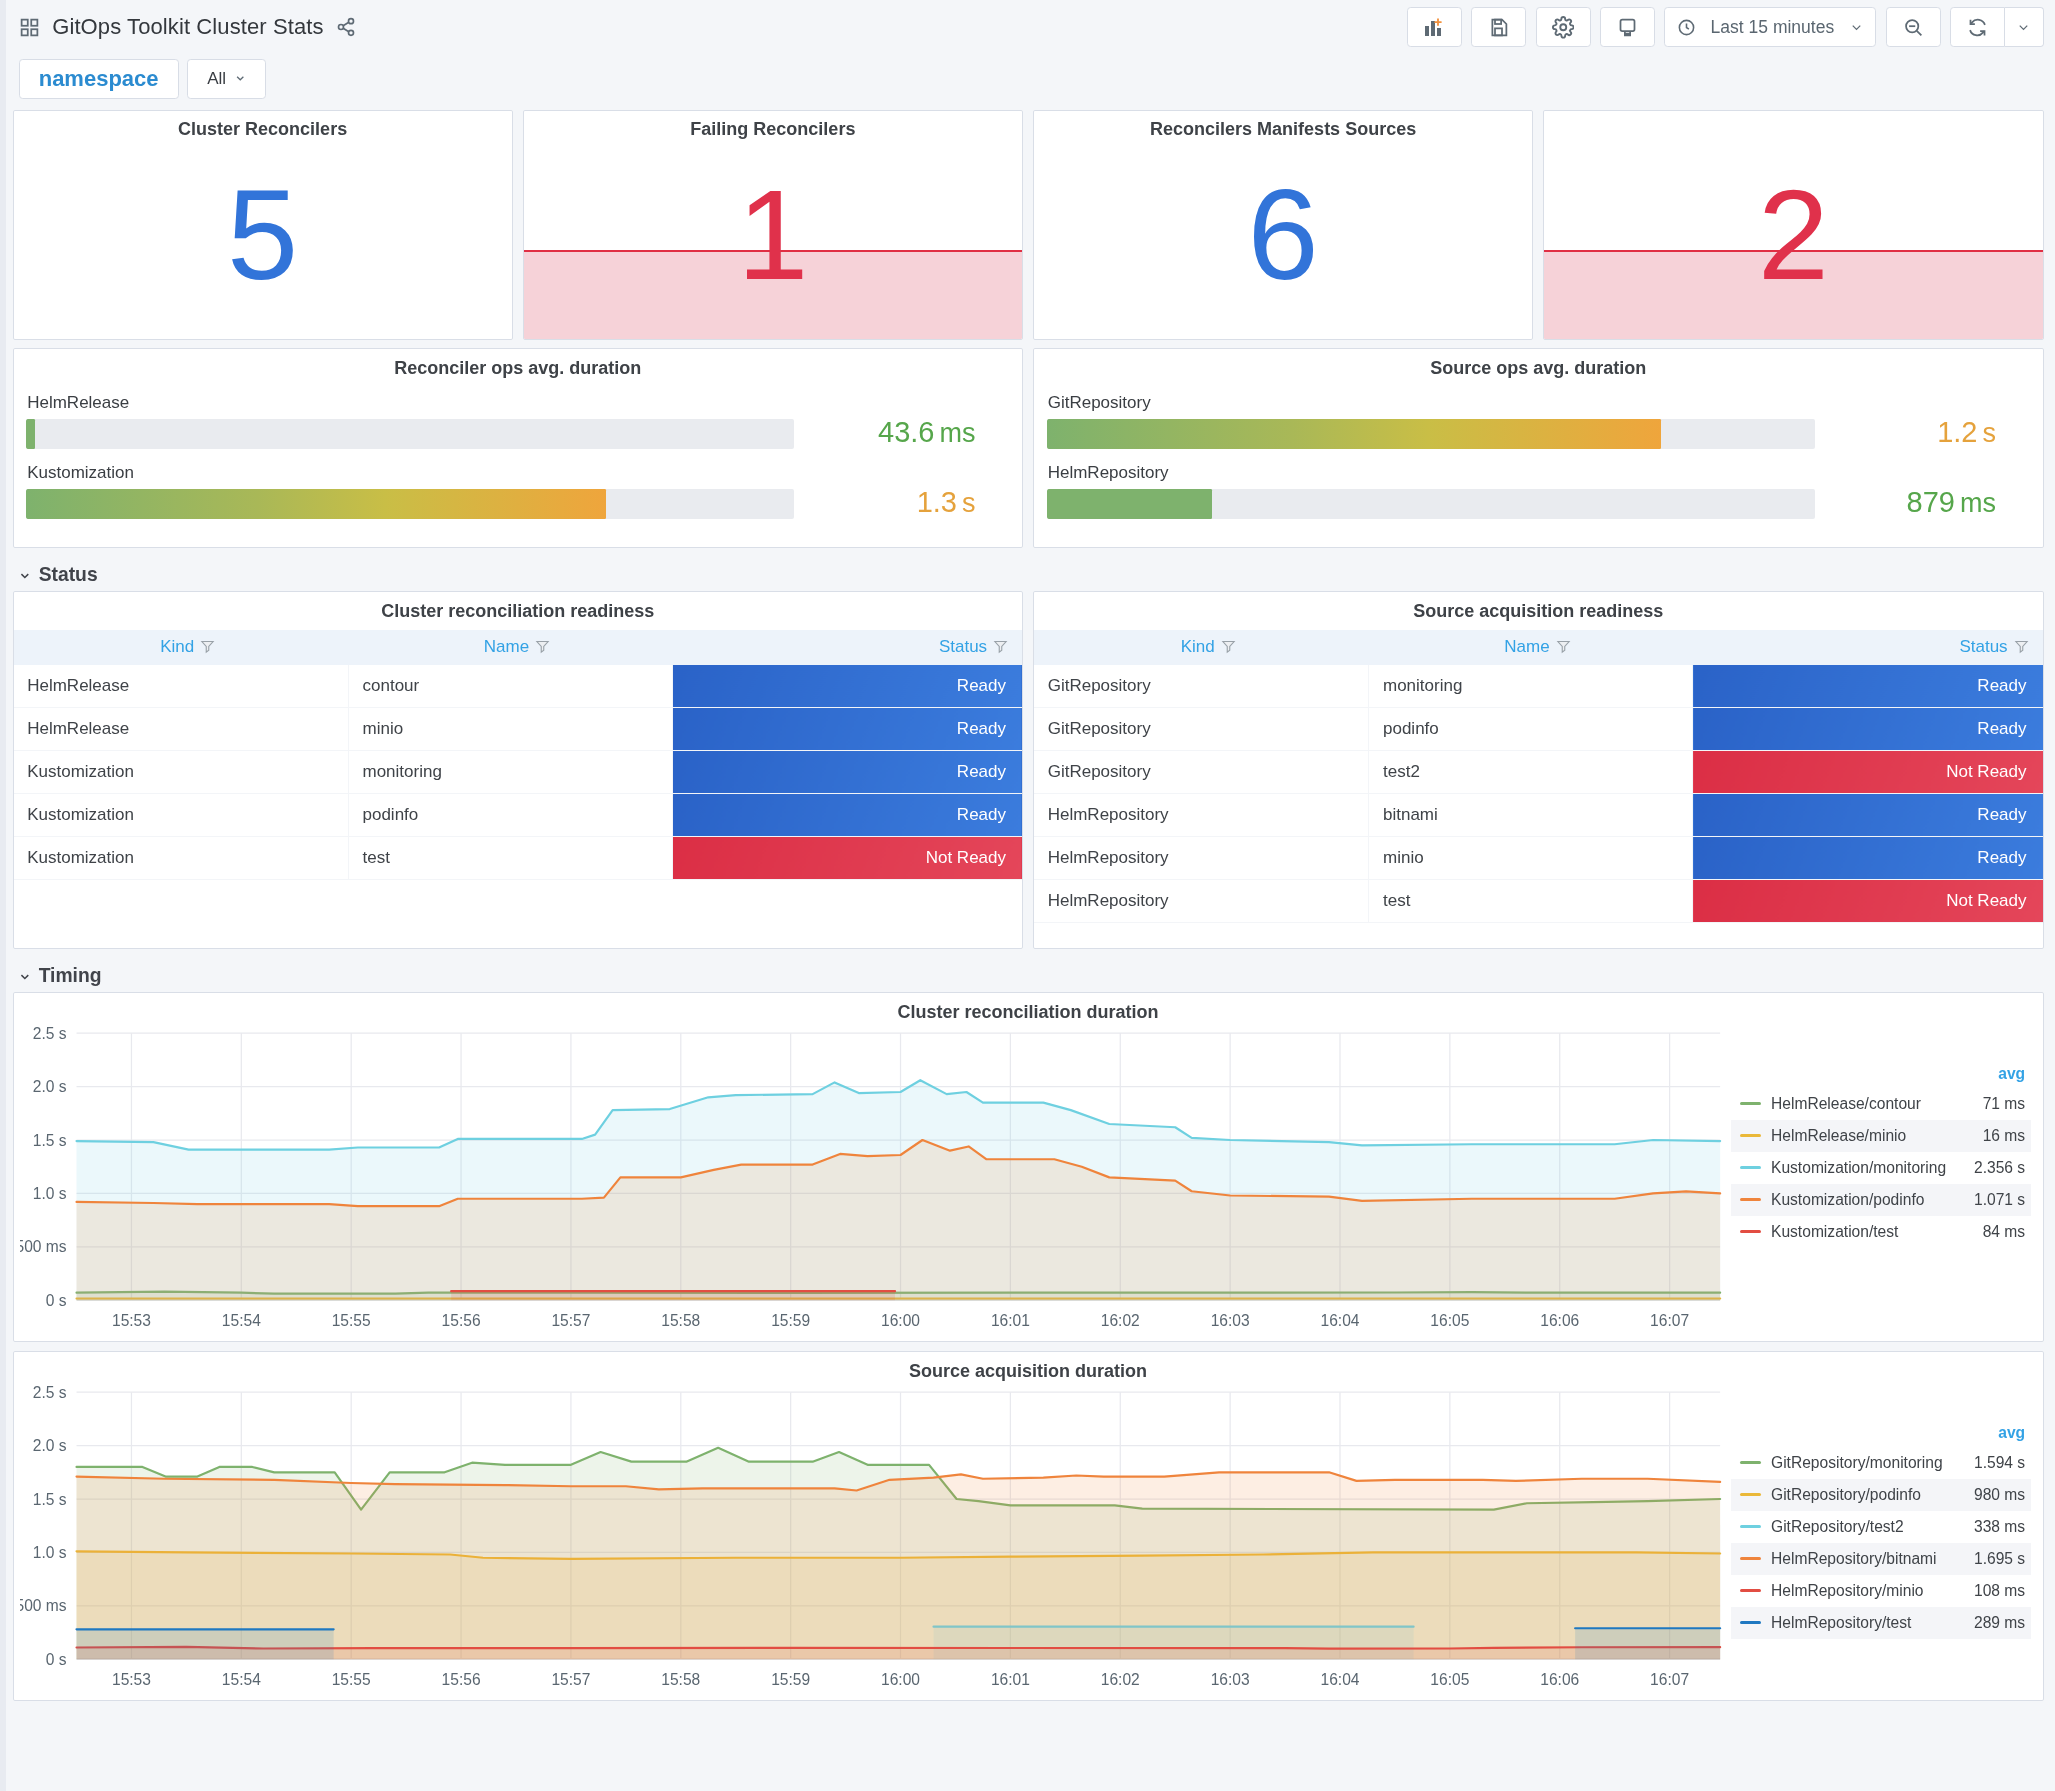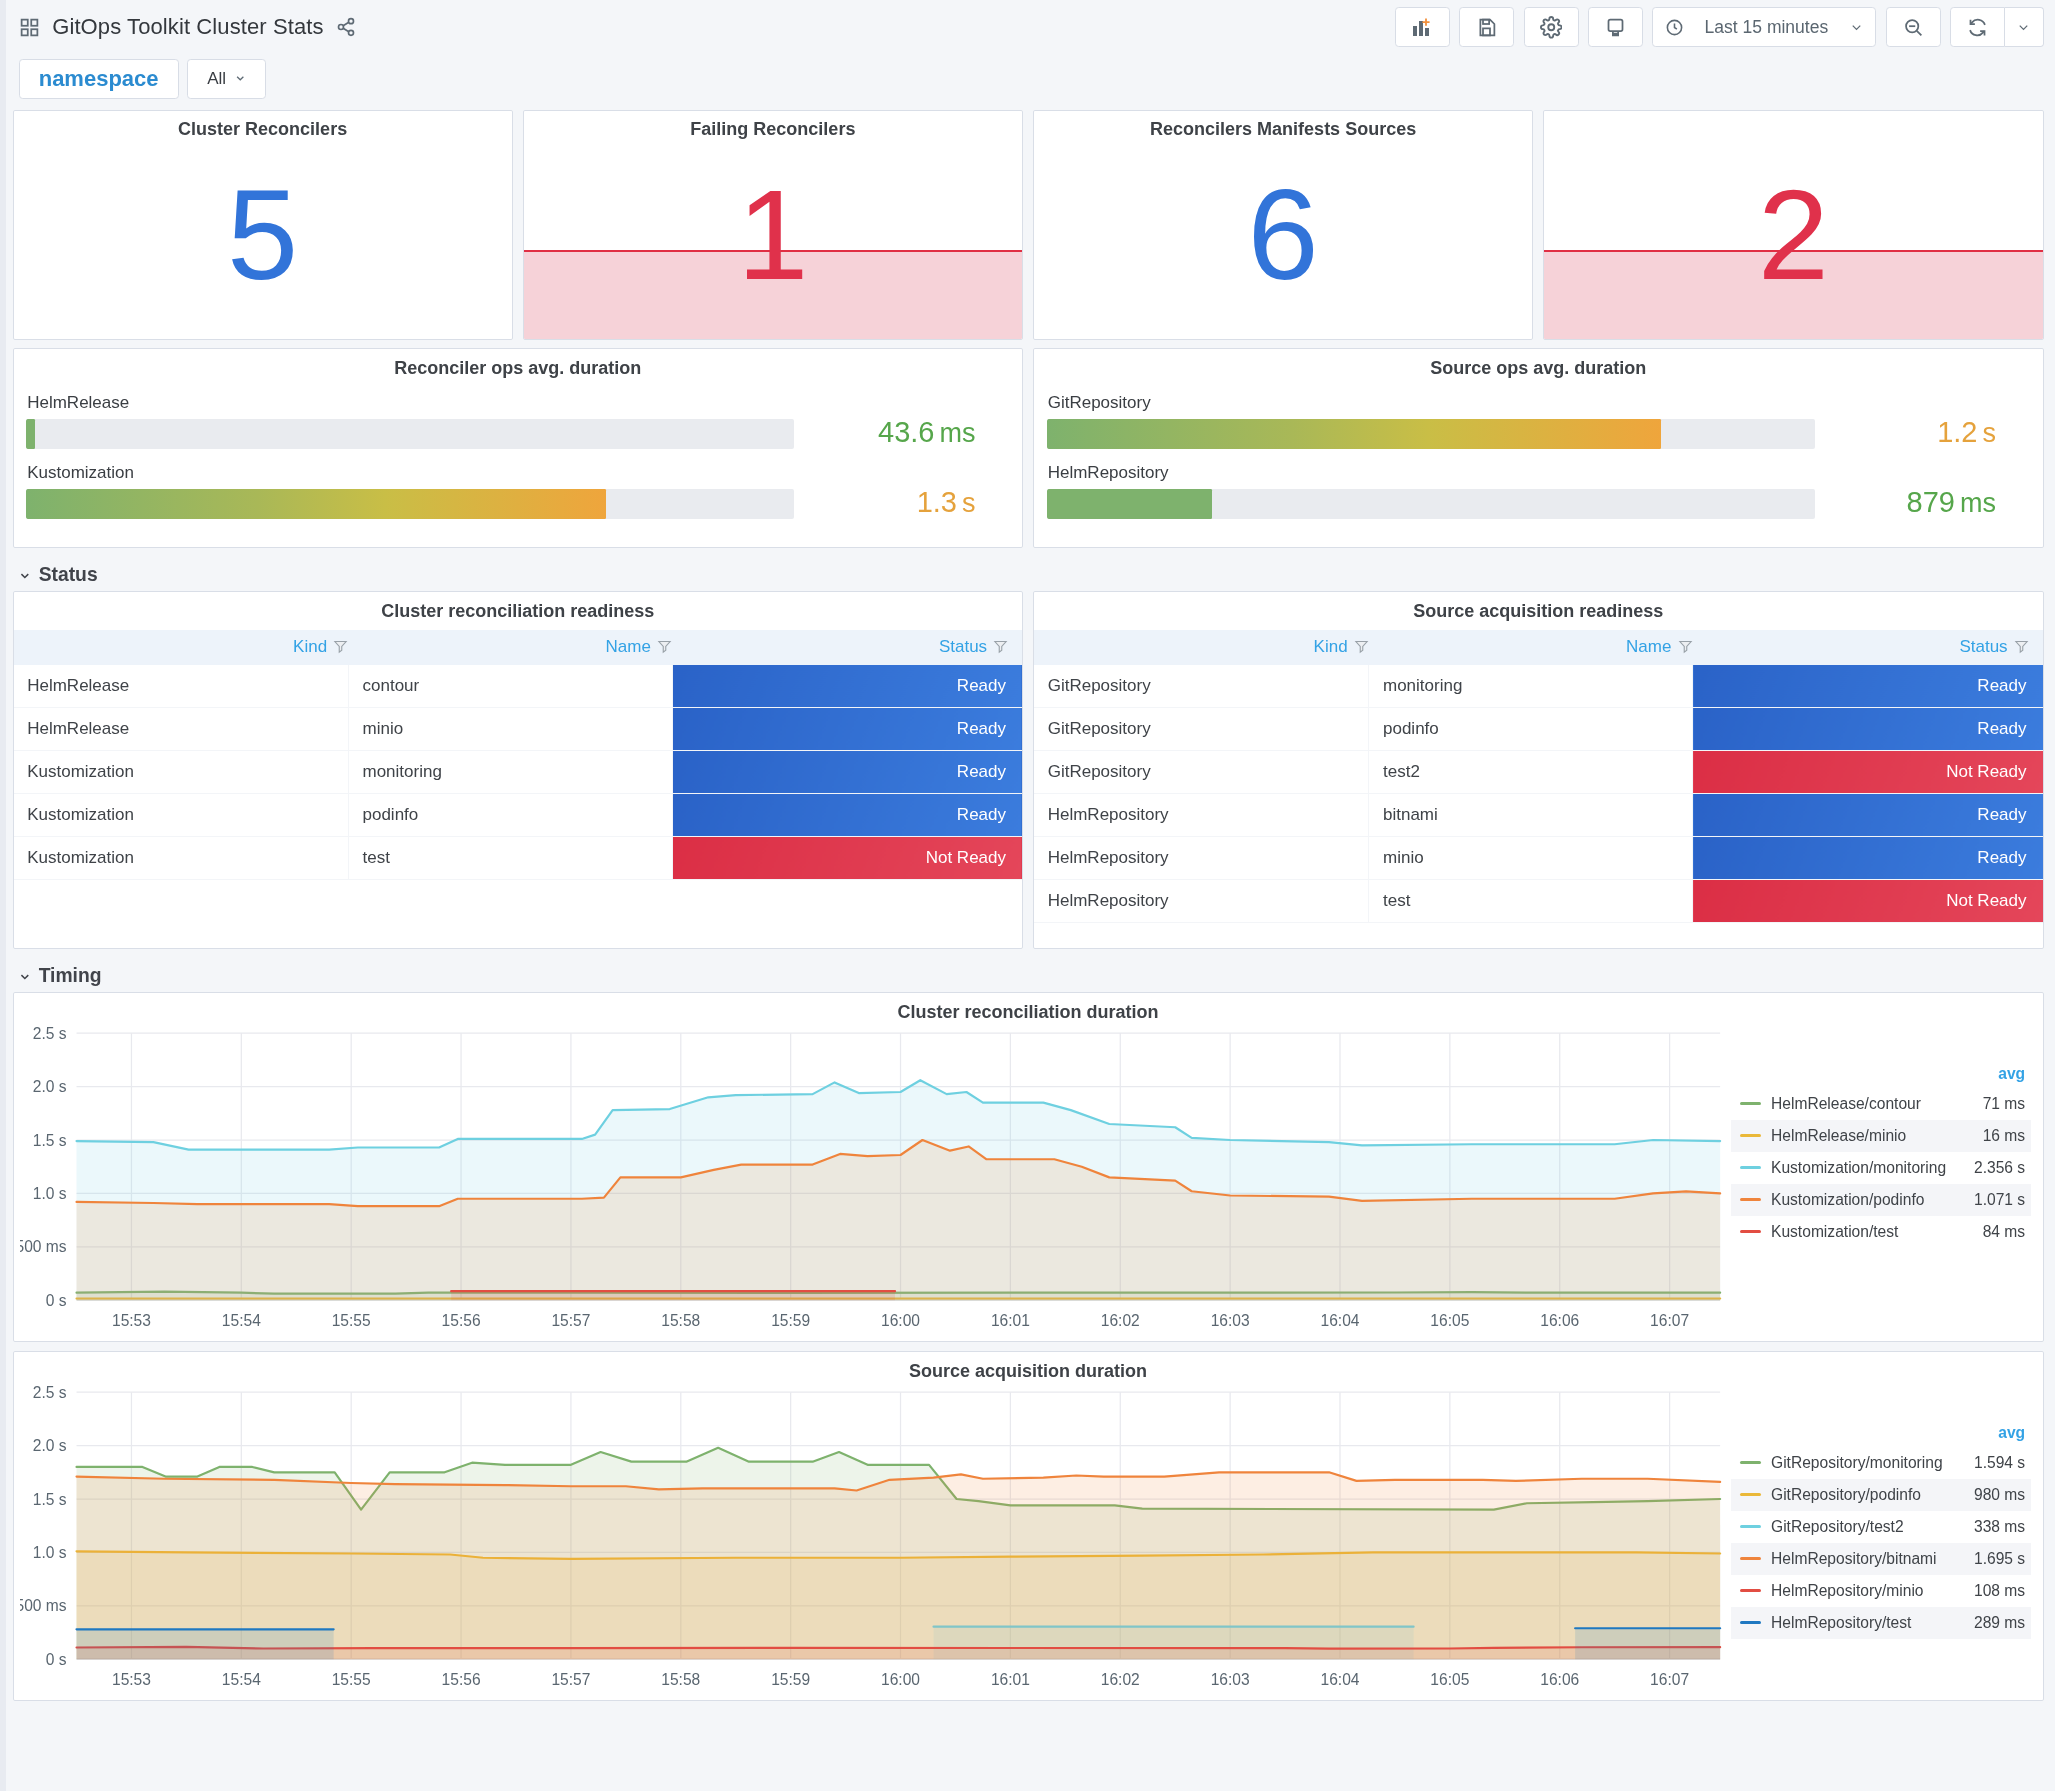--- a/index.html
+++ b/index.html
@@ -20,21 +20,21 @@
   .dh-left h1 { font-size:22px; font-weight:500; color:#34383D; letter-spacing:0.1px; }
   .icn { color:#5E6A74; display:inline-flex; align-items:center; justify-content:center; }
   .dh-right { display:flex; align-items:center; gap:9.4px; }
   .tb-btn {
     height:40px; min-width:55px; background:#fff; border:0.6px solid #D8DDE6; border-radius:3.7px;
     display:flex; align-items:center; justify-content:center; color:#5E6A74; cursor:pointer; padding:0 11.2px;
   }
   .tb-group { display:flex; }
   .tb-group .tb-btn:first-child { border-radius:3.7px 0 0 3.7px; }
   .tb-group .tb-btn:last-child { border-radius:0 3.7px 3.7px 0; border-left:none; min-width:37px; }
-  .timepicker { gap:21px; font-size:17.5px; color:#5A6670; min-width:175px; }
+  .timepicker { gap:15px; font-size:17.5px; color:#5A6670; min-width:175px; }
 
   
   .var-row { display:flex; gap:8.7px; padding:7.5px 0 2.5px 6.2px; }
   .var-chip { height:40px; background:#fff; border:0.6px solid #D8DDE6; border-radius:3.7px; display:flex; align-items:center; padding:0 19px; }
   .var-label { color:#2B8BD0; font-weight:700; font-size:22px; }
   .var-value { font-size:17px; color:#3A3E43; gap:7.5px; }
 
   
   .row { display:flex; gap:10px; margin-top:8.7px; }
   .panel { background:#fff; border:0.6px solid #D9DEE7; border-radius:1.9px; position:relative; overflow:hidden; }
@@ -57,21 +57,21 @@
   .g-value .unit { font-size:27px; margin-left:5px; }
   .t-green { color:#56A64B; } .t-orange { color:#E5A23C; }
 
   
   .section-head { display:flex; align-items:center; gap:7.5px; margin:16px 0 5px 5px; font-size:19.3px; font-weight:700; color:#41444B; cursor:pointer; }
   .section-head .icn { color:#41444B; }
 
   
   .tablepanel { flex:1; height:358px; }
   table { border-collapse:collapse; width:100%; margin-top:7.5px; table-layout:fixed; }
-  th { background:#EDF3FA; height:35px; font-size:17px; font-weight:400; color:#33A2E5; text-align:right; padding:0 0 0 13.7px; }
+  th { background:#EDF3FA; height:35px; font-size:17px; font-weight:400; color:#33A2E5; text-align:center; padding:0 0 0 13.7px; }
   th.right { text-align:right; padding-right:13.7px; }
   th .funnel { margin-left:6.2px; vertical-align:-1.9px; }
   td { height:43px; font-size:17px; color:#3F4348; padding-left:13.7px; border-bottom:1.9px solid #F3F5F8; border-right:1.9px solid #F3F5F8; background:#fff; }
   td.status { color:#fff; text-align:right; padding-right:16px; border-right:none; }
   td.ok  { background:linear-gradient(110deg,#2A62C7 0%,#3B7CDD 100%); }
   td.bad { background:linear-gradient(110deg,#DB2E45 0%,#E4465A 100%); }
 
   
   .chartpanel { height:350px; width:100%; }
   .chart-svg { position:absolute; left:6.2px; top:29px; cursor:crosshair; }

